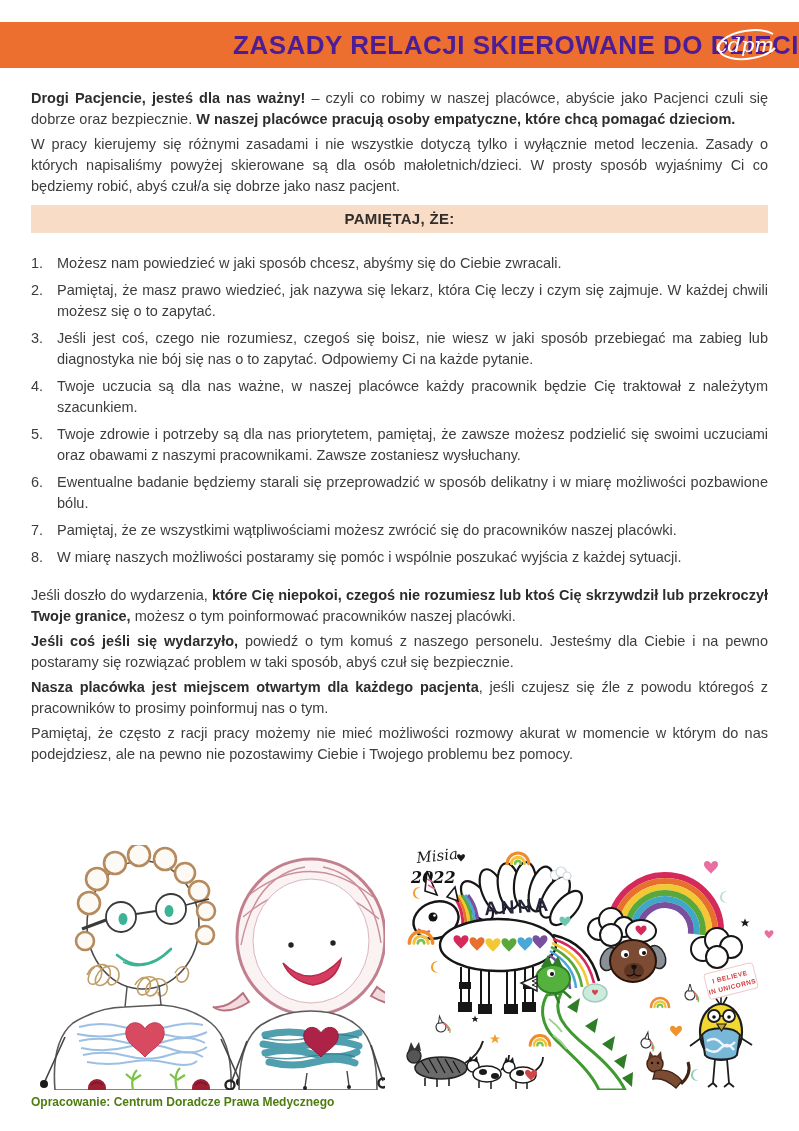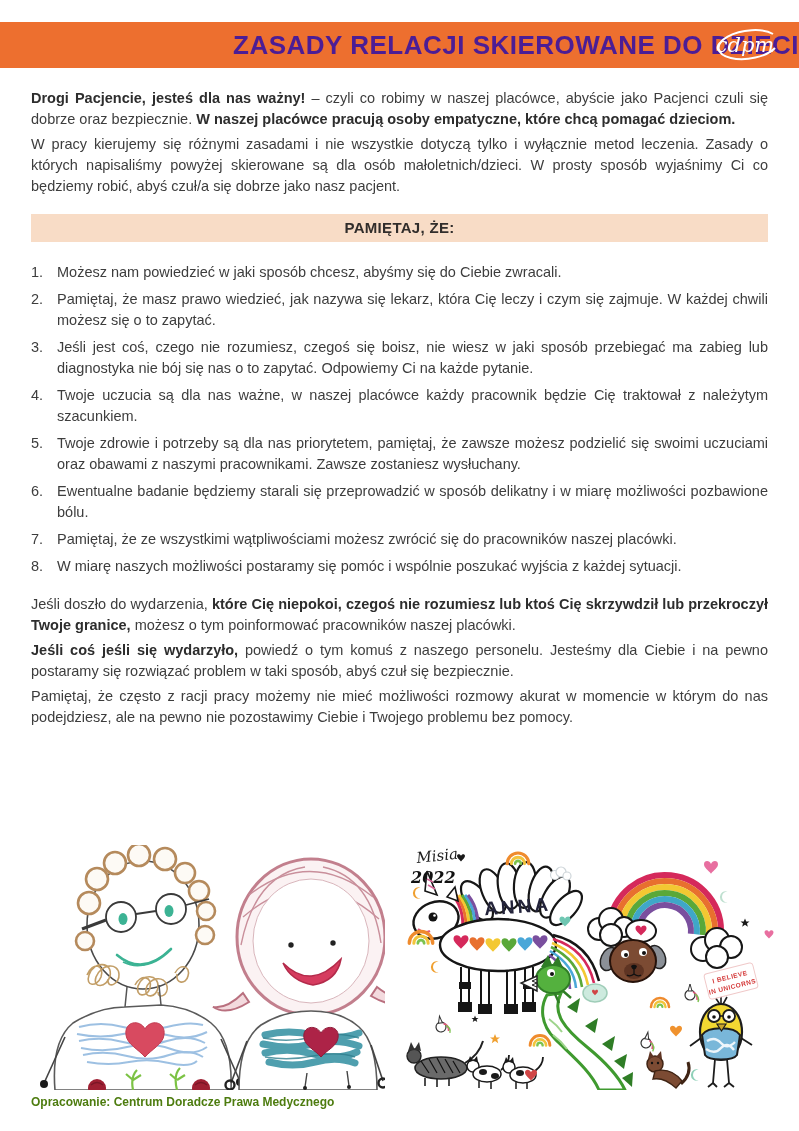--- a/index.html
+++ b/index.html
@@ -12,21 +12,21 @@
   .header .title{
     text-align:right;line-height:46px;font-size:26px;font-weight:bold;
     color:#4c1d95;letter-spacing:.5px;white-space:nowrap;
   }
   .logo{position:absolute;right:16px;top:2px;width:74px;height:42px}
   .content{margin:0 31px;font-size:14.5px;line-height:21px;text-align:justify}
   .p{margin:4px 0 0}
   .p-first{margin-top:20px}
   .b{font-weight:bold;color:#2d2d2d}
   .bar{
-    margin-top:17px;height:28px;line-height:28px;background:#f8dcc6;
+    margin-top:8px;height:28px;line-height:28px;background:#f8dcc6;
     text-align:center;font-weight:bold;font-size:15px;color:#312d2b;letter-spacing:.3px;
   }
   .bar2{margin-top:10px}
   .list{margin-top:20px}
   .li{display:flex;margin:0 0 6px}
   .li .num{flex:0 0 26px}
   .li .t{flex:1;text-align:justify}
   .drawings{position:absolute;top:845px;left:25px;width:770px;height:245px;display:flex}
   .d-left{width:360px;height:245px}
   .d-right{margin-left:18px;width:385px;height:245px}
@@ -93,20 +93,23 @@
 
 
   <div class="p" style="margin-top:17px">
     <span>Jeśli doszło do wydarzenia, </span><span class="b">które Cię niepokoi, czegoś nie rozumiesz lub ktoś Cię skrzywdził lub przekroczył Twoje granice,</span><span> możesz o tym poinformować pracowników naszej placówki.</span>
   </div>
 
   <div class="p">
     <span class="b">Jeśli coś jeśli się wydarzyło,</span><span> powiedź o tym komuś z naszego personelu. Jesteśmy dla Ciebie i na pewno postaramy się rozwiązać problem w taki sposób, abyś czuł się bezpiecznie.</span>
   </div>
 
+  <div class="p">
+    <span class="b">Nasza placówka jest miejscem otwartym dla każdego pacjenta</span><span>, jeśli czujesz się źle z powodu któregoś z pracowników to prosimy poinformuj nas o tym.</span>
+  </div>
 
   <div class="p">Pamiętaj, że często z racji pracy możemy nie mieć możliwości rozmowy akurat w momencie w którym do nas podejdziesz, ale na pewno nie pozostawimy Ciebie i Twojego problemu bez pomocy.</div>
 </div>
 
 <div class="drawings">
 
   <svg class="d-left" viewBox="0 0 360 245">
     <g>
       <ellipse cx="118" cy="80" rx="56" ry="64" fill="#ffffff" stroke="#4a4a4a" stroke-width="1.6"></ellipse>
       <g stroke="#b58a5c" stroke-width="2.6" fill="#fdfaf5">

